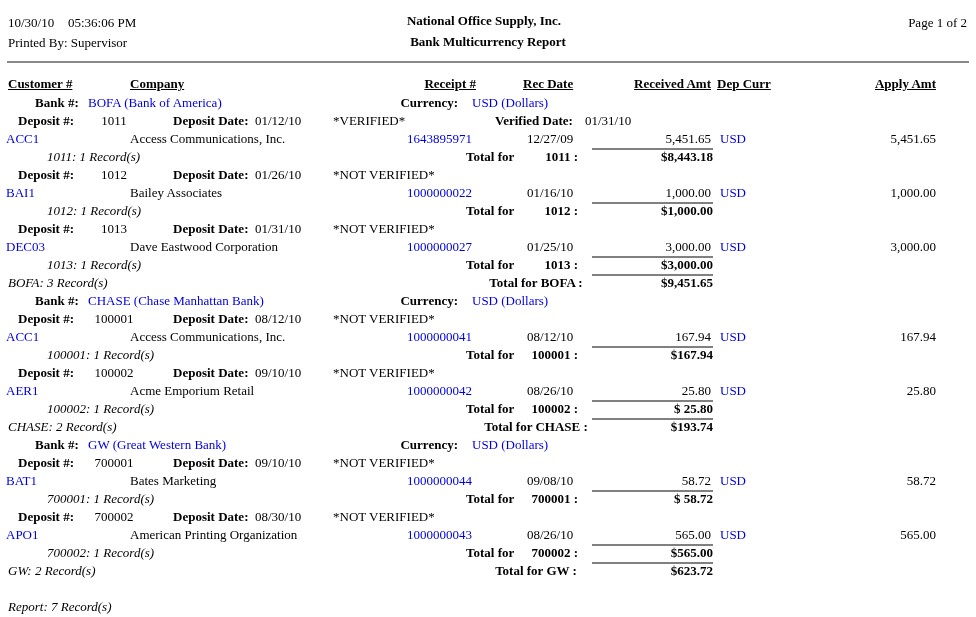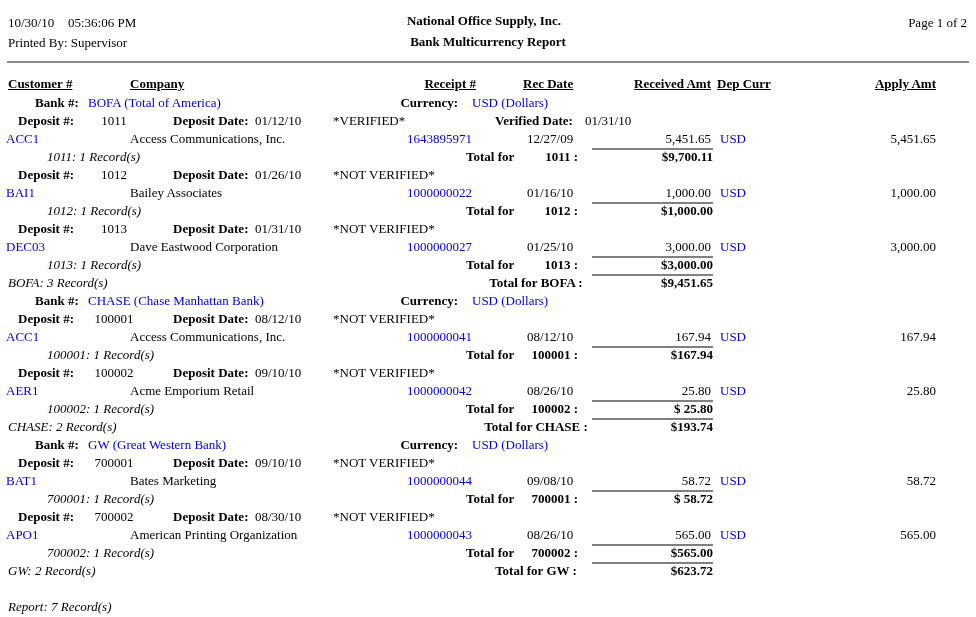--- a/index.html
+++ b/index.html
@@ -54,21 +54,21 @@
   <span class="a b u ch ch-rcpt">Receipt #</span>
   <span class="a b u ch ch-rdate">Rec Date</span>
   <span class="a b u ch ch-recv">Received Amt</span>
   <span class="a b u ch ch-curr">Dep Curr</span>
   <span class="a b u ch ch-appl">Apply Amt</span>
 
   <div class="rows">
 
     <div class="row">
       <span class="a b blbl">Bank #:</span>
-      <span class="a lk bname">BOFA (Total of America)</span>
+      <span class="a lk bname">BOFA (Bank of America)</span>
       <span class="a b clbl">Currency:</span>
       <span class="a lk cval">USD (Dollars)</span>
     </div>
 
     <div class="row">
       <span class="a b dlbl">Deposit #:</span>
       <span class="a dnum">1011</span>
       <span class="a b ddlbl">Deposit Date:</span>
       <span class="a ddval">01/12/10</span>
       <span class="a stat">*VERIFIED*</span>
@@ -82,21 +82,21 @@
       <span class="a rdate">12/27/09</span>
       <span class="a recv">5,451.65</span>
       <span class="a lk curr">USD</span>
       <span class="a appl">5,451.65</span>
     </div>
     <div class="row">
       <span class="rule"></span>
       <span class="a i drec">1011: 1 Record(s)</span>
       <span class="a b tfor">Total for</span>
       <span class="a b tnum">1011 :</span>
-      <span class="a b tamt">$9,700.11</span>
+      <span class="a b tamt">$8,443.18</span>
     </div>
 
     <div class="row">
       <span class="a b dlbl">Deposit #:</span>
       <span class="a dnum">1012</span>
       <span class="a b ddlbl">Deposit Date:</span>
       <span class="a ddval">01/26/10</span>
       <span class="a stat">*NOT VERIFIED*</span>
     </div>
     <div class="row">

